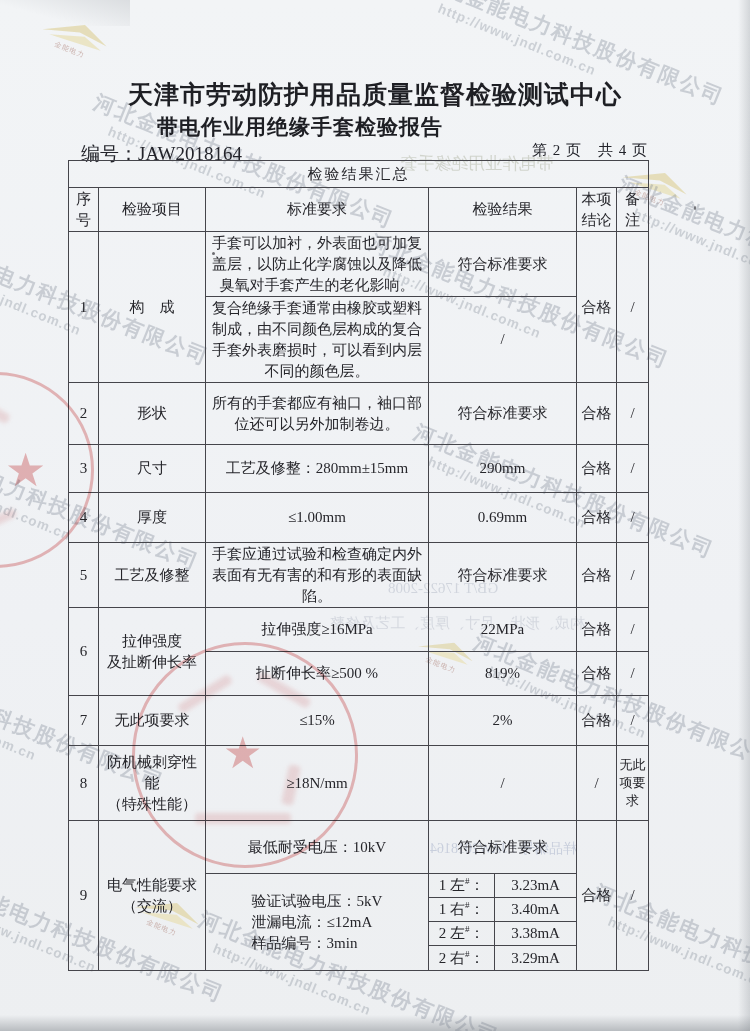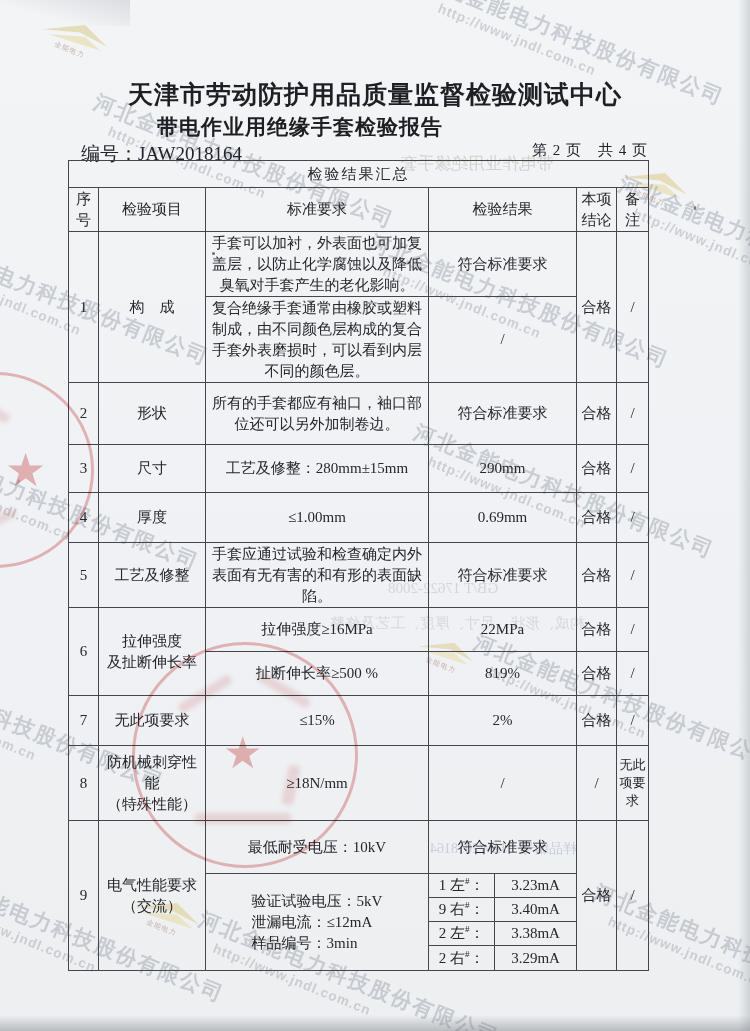--- a/index.html
+++ b/index.html
@@ -275,21 +275,21 @@
         <span class="req-lines">
           <span>验证试验电压：5kV</span>
           <span>泄漏电流：≤12mA</span>
           <span>样品编号：3min</span>
         </span>
       </td>
       <td class="mlabel"><span>1 左</span><sup>#</sup><span>：</span></td>
       <td class="mvalue">3.23mA</td>
     </tr>
     <tr style="height:24px">
-      <td class="mlabel"><span>9 右</span><sup>#</sup><span>：</span></td>
+      <td class="mlabel"><span>1 右</span><sup>#</sup><span>：</span></td>
       <td class="mvalue">3.40mA</td>
     </tr>
     <tr style="height:24px">
       <td class="mlabel"><span>2 左</span><sup>#</sup><span>：</span></td>
       <td class="mvalue">3.38mA</td>
     </tr>
     <tr style="height:25px">
       <td class="mlabel"><span>2 右</span><sup>#</sup><span>：</span></td>
       <td class="mvalue">3.29mA</td>
     </tr>

